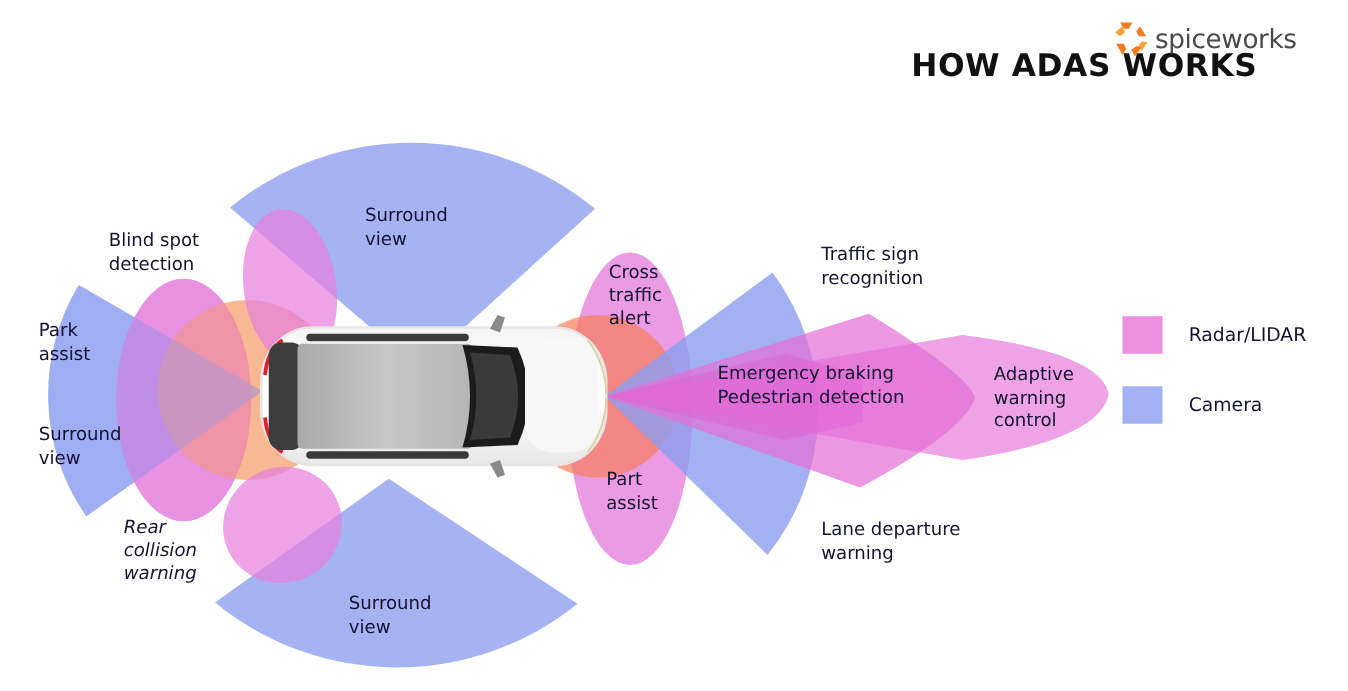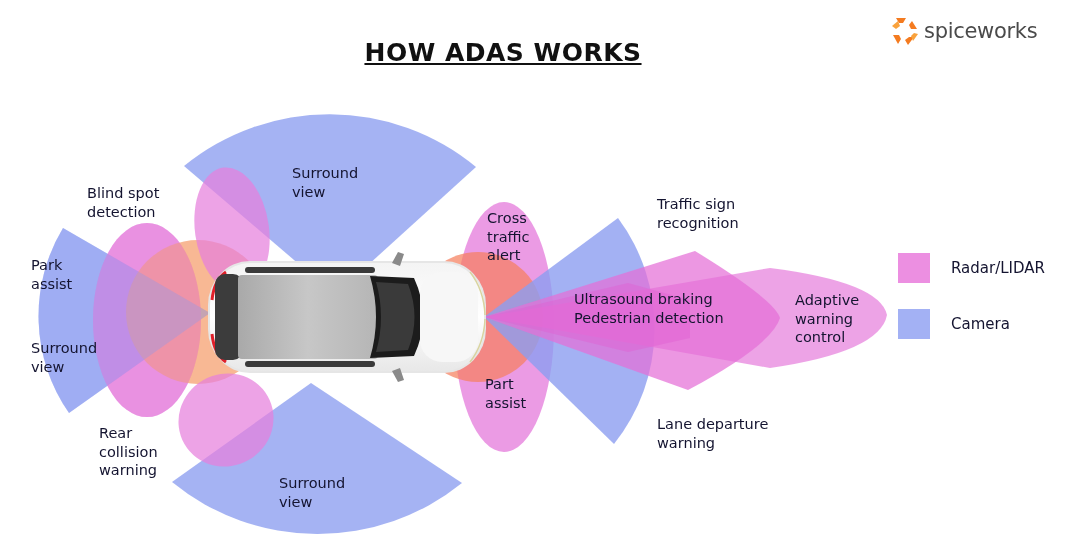--- a/index.html
+++ b/index.html
@@ -1,17 +1,17 @@
 <!DOCTYPE html>
 <html><head>
 <meta charset="utf-8">
 <style>
   html, body { margin:0; padding:0; background:#ffffff; }
   body { width:1078px; height:553px; position:relative; overflow:hidden; font-family:"DejaVu Sans", sans-serif; color:#111; }
-  .title { position:absolute; left:0; width:1006px; top:38px; text-align:center; font-size:25px; font-weight:bold; letter-spacing:0.5px; color:#111; font-family:"DejaVu Sans", sans-serif;text-decoration:underline; }
+  .title { position:absolute; left:0; width:1006px; top:38px; text-align:right; font-size:25px; font-weight:bold; letter-spacing:0.5px; color:#111; font-family:"DejaVu Sans", sans-serif; }
   .logo { position:absolute; left:890px; top:14px; height:34px; display:flex; align-items:center;text-align:center; }
   .logo-text { font-family:"DejaVu Sans", sans-serif; font-size:21px; color:#4a4a4a; margin-left:4px; letter-spacing:-0.3px; }
   svg.stage { position:absolute; left:0; top:0; }
   .lbl { position:absolute; font-size:14.5px; line-height:18.5px; color:#141430; font-family:"DejaVu Sans", sans-serif; white-space:nowrap; }
   .lbl.c { text-align:left; }
   .legend { position:absolute; left:898px; top:253px; }
   .leg-item { display:flex; align-items:center; height:30px; margin-bottom:26px; }
   .swatch { width:32px; height:30px; }
   .leg-text { margin-left:21px; font-size:15px; color:#141430; font-family:"DejaVu Sans", sans-serif; }
 </style>
@@ -110,21 +110,21 @@
   <div>detection</div>
 </div>
 <div class="lbl" style="left:31px; top:256px;">
   <div>Park</div>
   <div>assist</div>
 </div>
 <div class="lbl" style="left:31px; top:339px;">
   <div>Surround</div>
   <div>view</div>
 </div>
-<div class="lbl c" style="left:99px; top:424px;">
+<div class="lbl c" style="left:99px; top:413px;font-style:italic;">
   <div>Rear</div>
   <div>collision</div>
   <div>warning</div>
 </div>
 <div class="lbl" style="left:292px; top:164px;">
   <div>Surround</div>
   <div>view</div>
 </div>
 <div class="lbl" style="left:279px; top:474px;">
   <div>Surround</div>
@@ -137,21 +137,21 @@
 </div>
 <div class="lbl" style="left:485px; top:375px;">
   <div>Part</div>
   <div>assist</div>
 </div>
 <div class="lbl" style="left:657px; top:195px;">
   <div>Traffic sign</div>
   <div>recognition</div>
 </div>
 <div class="lbl" style="left:574px; top:290px;">
-  <div>Ultrasound braking</div>
+  <div>Emergency braking</div>
   <div>Pedestrian detection</div>
 </div>
 <div class="lbl" style="left:795px; top:291px;">
   <div>Adaptive</div>
   <div>warning</div>
   <div>control</div>
 </div>
 <div class="lbl" style="left:657px; top:415px;">
   <div>Lane departure</div>
   <div>warning</div>

